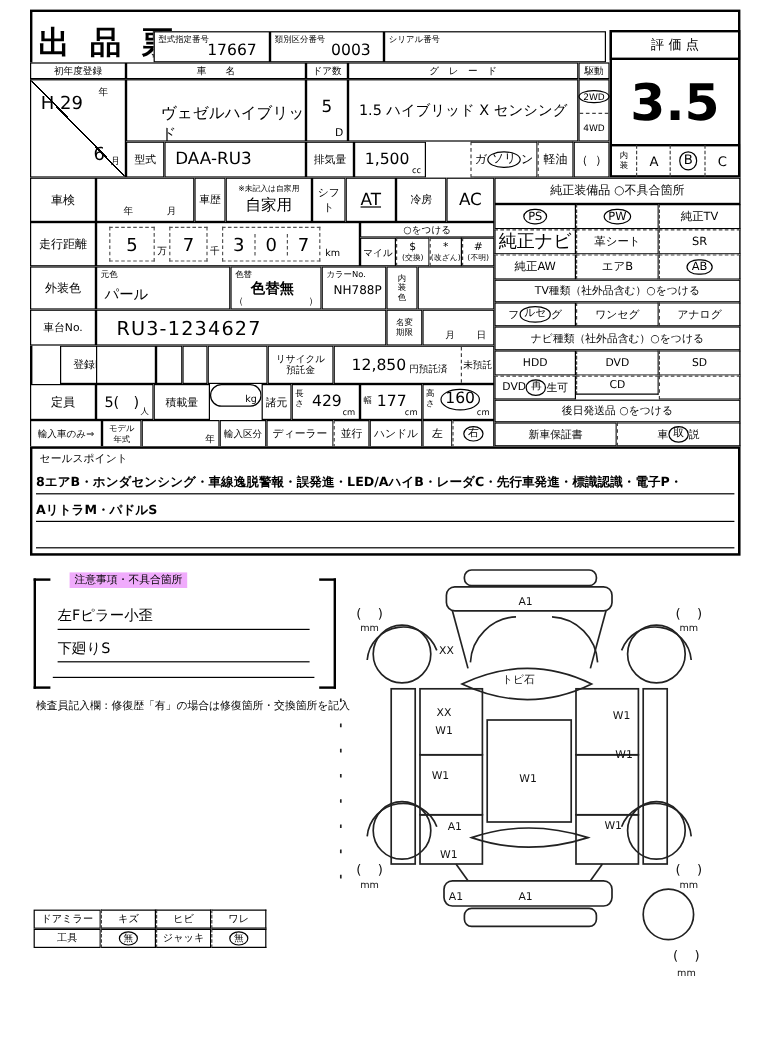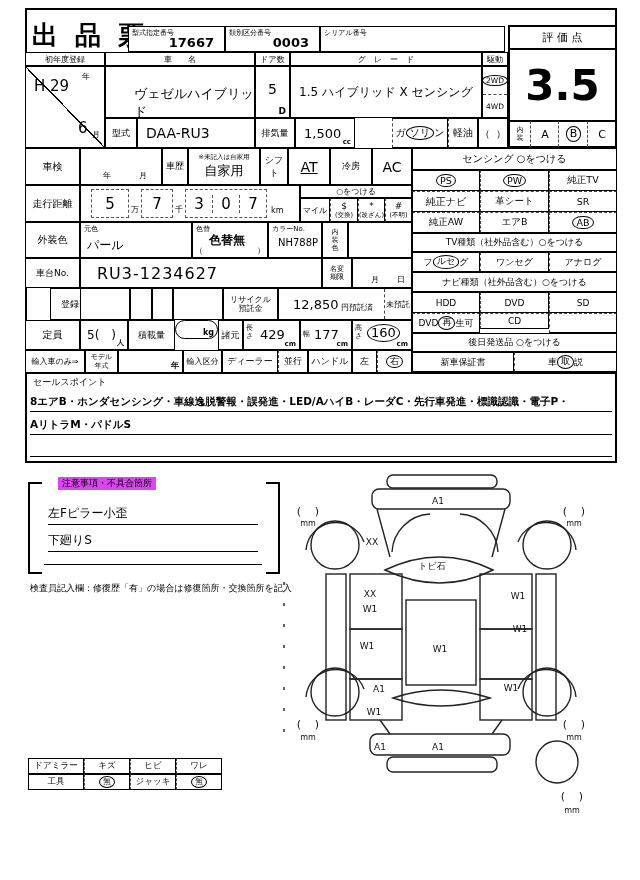--- a/index.html
+++ b/index.html
@@ -4,21 +4,21 @@
 <style>
   html,body{margin:0;padding:0;background:#fff;}
   #sheet{position:relative;width:640px;height:880px;background:#fff;
          font-family:"DejaVu Sans","Liberation Sans",sans-serif;color:#000;overflow:hidden;}
   .cell{position:absolute;box-sizing:border-box;border:1px solid #000;background:#fff;}
   .nb{border:none;background:transparent;}
   .bold2{border-width:2px;}
   .c{display:flex;align-items:center;justify-content:center;text-align:center;}
   .col{display:flex;flex-direction:column;align-items:center;justify-content:center;text-align:center;}
   .tl{position:absolute;top:1px;left:3px;font-size:7px;white-space:nowrap;}
-  .br{position:absolute;bottom:1px;right:3px;font-size:8px;white-space:nowrap;font-weight:bold;}
+  .br{position:absolute;bottom:1px;right:3px;font-size:8px;white-space:nowrap;}
   .pre{white-space:pre-line;line-height:1.15;}
   .circ{display:inline-block;border:1.5px solid #000;border-radius:50%;padding:0 3px;line-height:1.25;}
   .dashL{border-left:1px dashed #444;}
   .dashT{border-top:1px dashed #444;}
   .f7{font-size:7px;} .f8{font-size:8px;} .f9{font-size:9px;} .f10{font-size:10px;}
   .f11{font-size:11px;} .f12{font-size:12px;} .f13{font-size:13px;} .f14{font-size:14px;} .f16{font-size:16px;}
   .odo{display:flex;align-items:center;padding-left:10px;}
   .odo-box{border:1.5px dashed #555;width:36px;height:27px;display:flex;align-items:center;justify-content:center;font-size:15px;}
   .odo-box3{border:1.5px dashed #555;height:27px;display:flex;align-items:center;}
   .odo-box3 i{font-style:normal;font-size:15px;width:26px;text-align:center;display:block;}
@@ -238,29 +238,29 @@
   <div class="cell c f8" style="left:183px;top:350px;width:39px;height:23px;">輸入区分</div>
   <div class="cell c f9" style="left:222px;top:350px;width:56px;height:23px;">ディーラー</div>
   <div class="cell c f9" style="left:278px;top:350px;width:30px;height:23px;border-left:1px dashed #444;">並行</div>
   <div class="cell c f9" style="left:308px;top:350px;width:44px;height:23px;">ハンドル</div>
   <div class="cell c f9" style="left:352px;top:350px;width:25px;height:23px;">左</div>
   <div class="cell c f9" style="left:377px;top:350px;width:35px;height:23px;border-left:1px dashed #444;">
       <span class="circ">右</span>
     </div>
 
   <div class="cell bold2" style="left:412px;top:148px;width:205px;height:224px;"></div>
-  <div class="cell c f10" style="left:412px;top:148px;width:205px;height:22px;">センシング ○をつける</div>
+  <div class="cell c f10" style="left:412px;top:148px;width:205px;height:22px;">純正装備品 ○不具合箇所</div>
   <div class="cell c" style="left:412px;top:170px;width:68px;height:21px;font-size:9.5px;">
       <span class="circ">PS</span>
     </div>
   <div class="cell c" style="left:480px;top:170px;width:69px;height:21px;font-size:9.5px;border-left:1px dashed #444;">
       <span class="circ">PW</span>
     </div>
   <div class="cell c" style="left:549px;top:170px;width:68px;height:21px;font-size:9.5px;border-left:1px dashed #444;">純正TV</div>
-  <div class="cell c" style="left:412px;top:191px;width:68px;height:21px;font-size:10px;border-top:1px dashed #444;">純正ナビ</div>
+  <div class="cell c" style="left:412px;top:191px;width:68px;height:21px;font-size:15px;border-top:1px dashed #444;">純正ナビ</div>
   <div class="cell c" style="left:480px;top:191px;width:69px;height:21px;font-size:9.5px;border-left:1px dashed #444;border-top:1px dashed #444;">革シート</div>
   <div class="cell c" style="left:549px;top:191px;width:68px;height:21px;font-size:9.5px;border-left:1px dashed #444;border-top:1px dashed #444;">SR</div>
   <div class="cell c" style="left:412px;top:212px;width:68px;height:21px;font-size:9.5px;border-top:1px dashed #444;">純正AW</div>
   <div class="cell c" style="left:480px;top:212px;width:69px;height:21px;font-size:9.5px;border-left:1px dashed #444;border-top:1px dashed #444;">エアB</div>
   <div class="cell c" style="left:549px;top:212px;width:68px;height:21px;font-size:9.5px;border-left:1px dashed #444;border-top:1px dashed #444;">
       <span class="circ">AB</span>
     </div>
   <div class="cell c f9" style="left:412px;top:233px;width:205px;height:19px;">TV種類（社外品含む）○をつける</div>
   <div class="cell c f9" style="left:412px;top:252px;width:68px;height:20px;">
     <span>フ</span>
@@ -289,21 +289,21 @@
   </div>
 
   <div class="cell" style="left:25px;top:372px;width:592px;height:91px;border-width:2px;"></div>
   <span class="f9" style="position:absolute;left:33px;top:376px;">セールスポイント</span>
   <div class="uline" style="left:30px;top:388px;width:582px;height:21px;font-weight:bold;">8エアB・ホンダセンシング・車線逸脱警報・誤発進・LED/AハイB・レーダC・先行車発進・標識認識・電子P・</div>
   <div class="uline" style="left:30px;top:411px;width:582px;height:21px;font-weight:bold;">AリトラM・パドルS</div>
   <div class="uline" style="left:30px;top:434px;width:582px;height:20px;"></div>
 
   <div class="nb" style="position:absolute;left:28px;top:482px;width:12px;height:88px;border-left:2px solid #000;border-top:2px solid #000;border-bottom:2px solid #000;"></div>
   <div class="nb" style="position:absolute;left:266px;top:482px;width:12px;height:88px;border-right:2px solid #000;border-top:2px solid #000;border-bottom:2px solid #000;"></div>
-  <span class="f9" style="position:absolute;left:58px;top:477px;background:#d946ef;padding:0 4px;">注意事項・不具合箇所</span>
+  <span class="f9" style="position:absolute;left:58px;top:477px;background:#f0abfc;padding:0 4px;">注意事項・不具合箇所</span>
   <div class="uline" style="left:48px;top:527px;width:210px;height:22px;font-size:12px;">下廻りS</div>
   <div class="uline" style="left:48px;top:500px;width:210px;height:22px;font-size:12px;">左Fピラー小歪</div>
   <div class="uline" style="left:44px;top:548px;width:218px;height:14px;"></div>
   <span class="f9" style="position:absolute;left:30px;top:582px;">検査員記入欄：修復歴「有」の場合は修復箇所・交換箇所を記入</span>
 
   <svg style="position:absolute;left:280px;top:462px;" width="340" height="365" viewBox="0 0 340 365">
     <g fill="none" stroke="#222" stroke-width="1.4">
       <rect x="107" y="13" width="110" height="13" rx="6"></rect>
       <rect x="92" y="27" width="138" height="20" rx="7"></rect>
       <line x1="97" y1="47" x2="110" y2="95"></line>

